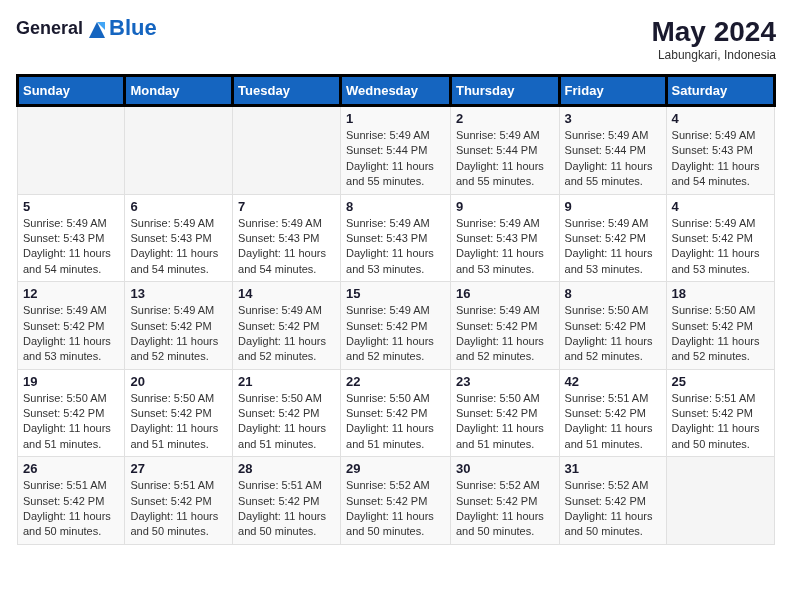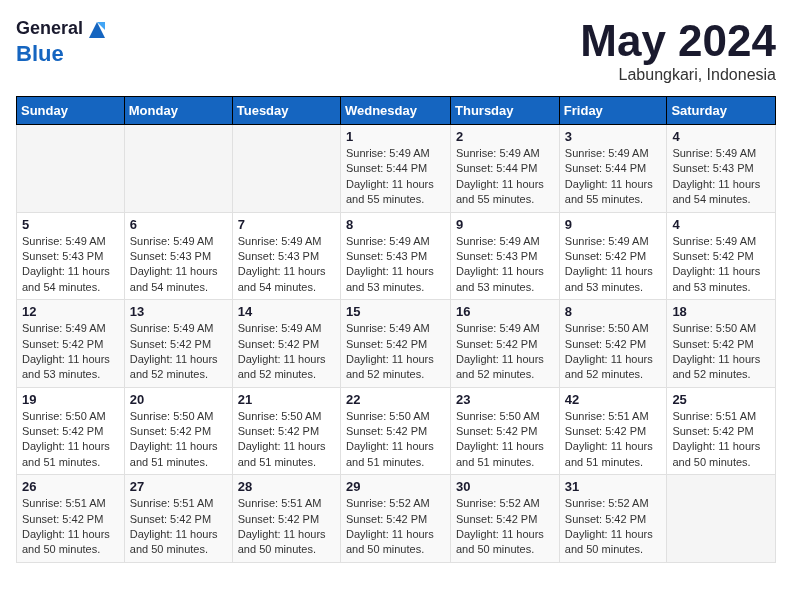--- a/index.html
+++ b/index.html
@@ -15,22 +15,23 @@
       justify-content: space-between;
       align-items: flex-start;
       margin-bottom: 12px;
     }
     .logo {
       display: flex;
       align-items: center;
     }
     .logo-text {
       display: flex;
-      flex-direction: column;
+      flex-direction: row;
       line-height: 1.1;
+      text-align: right;
     }
     .logo-general {
       font-size: 18px;
       font-weight: bold;
       color: #1a1a2e;
     }
     .logo-blue {
       font-size: 22px;
       font-weight: bold;
       color: #1565c0;
@@ -39,43 +40,43 @@
       width: 24px;
       height: 24px;
       margin-left: 2px;
       align-self: flex-start;
       margin-top: 2px;
     }
     .title-area {
       text-align: right;
     }
     .month-year {
-      font-size: 44px;
+      font-size: 28px;
       font-weight: bold;
       color: #1a1a2e;
     }
     .location {
-      font-size: 16px;
+      font-size: 12px;
       color: #333;
     }
     .calendar {
       width: 100%;
       border-collapse: collapse;
       font-size: 11px;
     }
     .calendar thead tr {
       background-color: #1565c0;
       color: white;
     }
     .calendar thead th {
       padding: 6px 4px;
       text-align: left;
       font-size: 13px;
       font-weight: bold;
-      border: 1px solid #000000;
+      border: 3px solid #000000;
     }
     .calendar tbody tr {
       border-bottom: 1px solid #ddd;
     }
     .calendar tbody td {
       vertical-align: top;
       padding: 4px 5px;
       border: 1px solid #e0e0e0;
       width: 113px;
       min-height: 80px;

